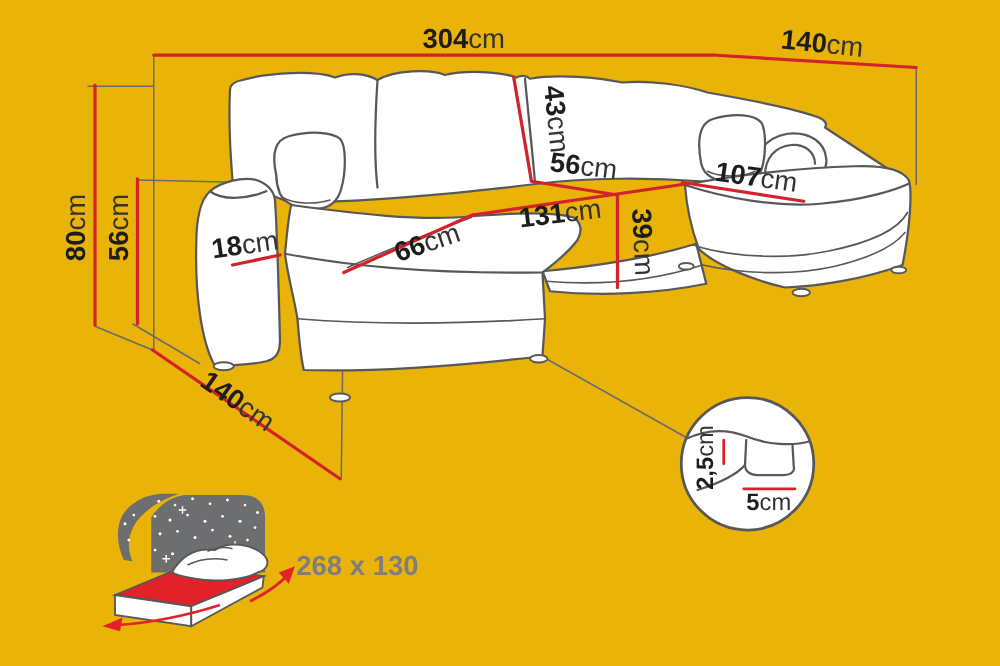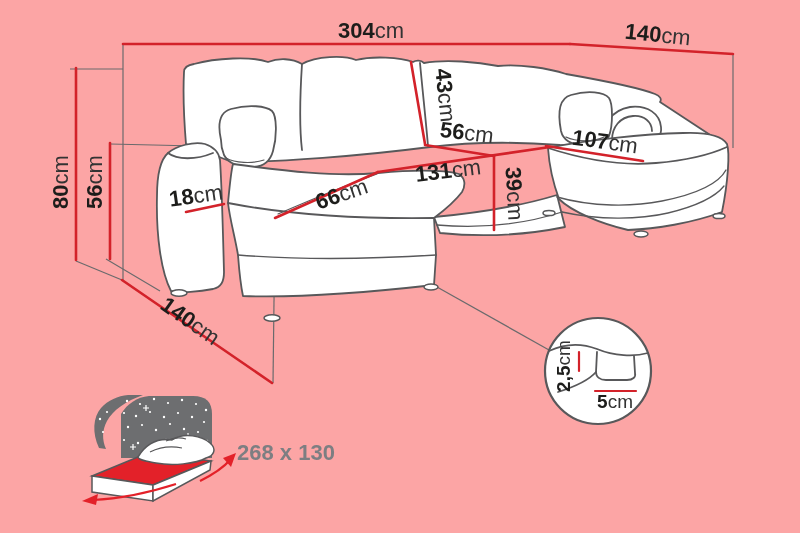--- a/index.html
+++ b/index.html
@@ -1,16 +1,16 @@
 <!DOCTYPE html>
 <html><head>
 <meta charset="utf-8">
 <style>
   html,body{margin:0;padding:0;background:#ffffff;}
-  .stage{position:relative;width:800px;height:533px;background:#fca5a5;overflow:hidden;
+  .stage{position:relative;width:800px;height:533px;background:#eab308;overflow:hidden;
          font-family:"Liberation Sans",sans-serif;}
   svg text{font-family:"Liberation Sans",sans-serif;}
   .num{font-weight:bold;fill:#1d1d1b;}
   .unit{font-weight:normal;fill:#333333;}
   .dim{font-size:22px;}
   .dim-small{font-size:19px;}
   .sleep-label{font-size:22px;font-weight:bold;fill:#7d7e82;}
 </style>
 </head>
 <body>

